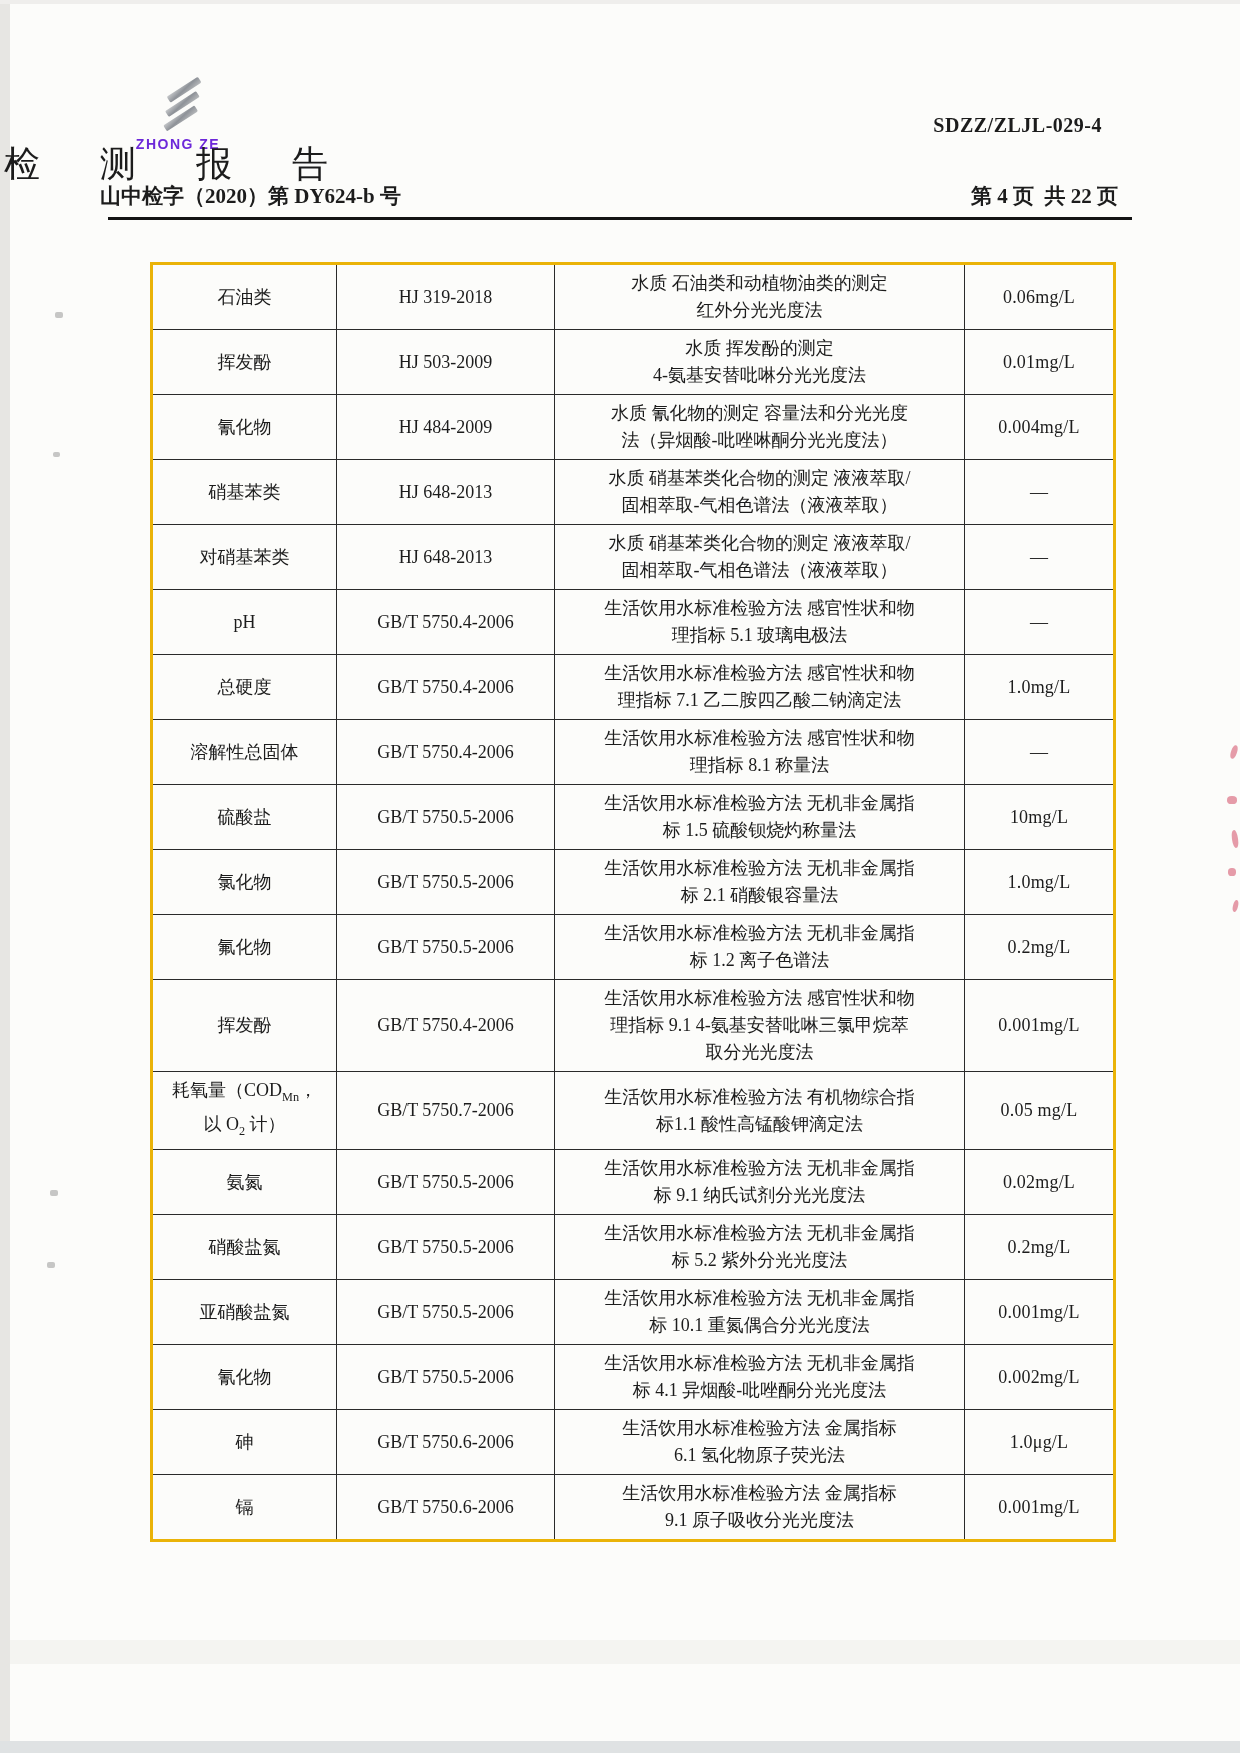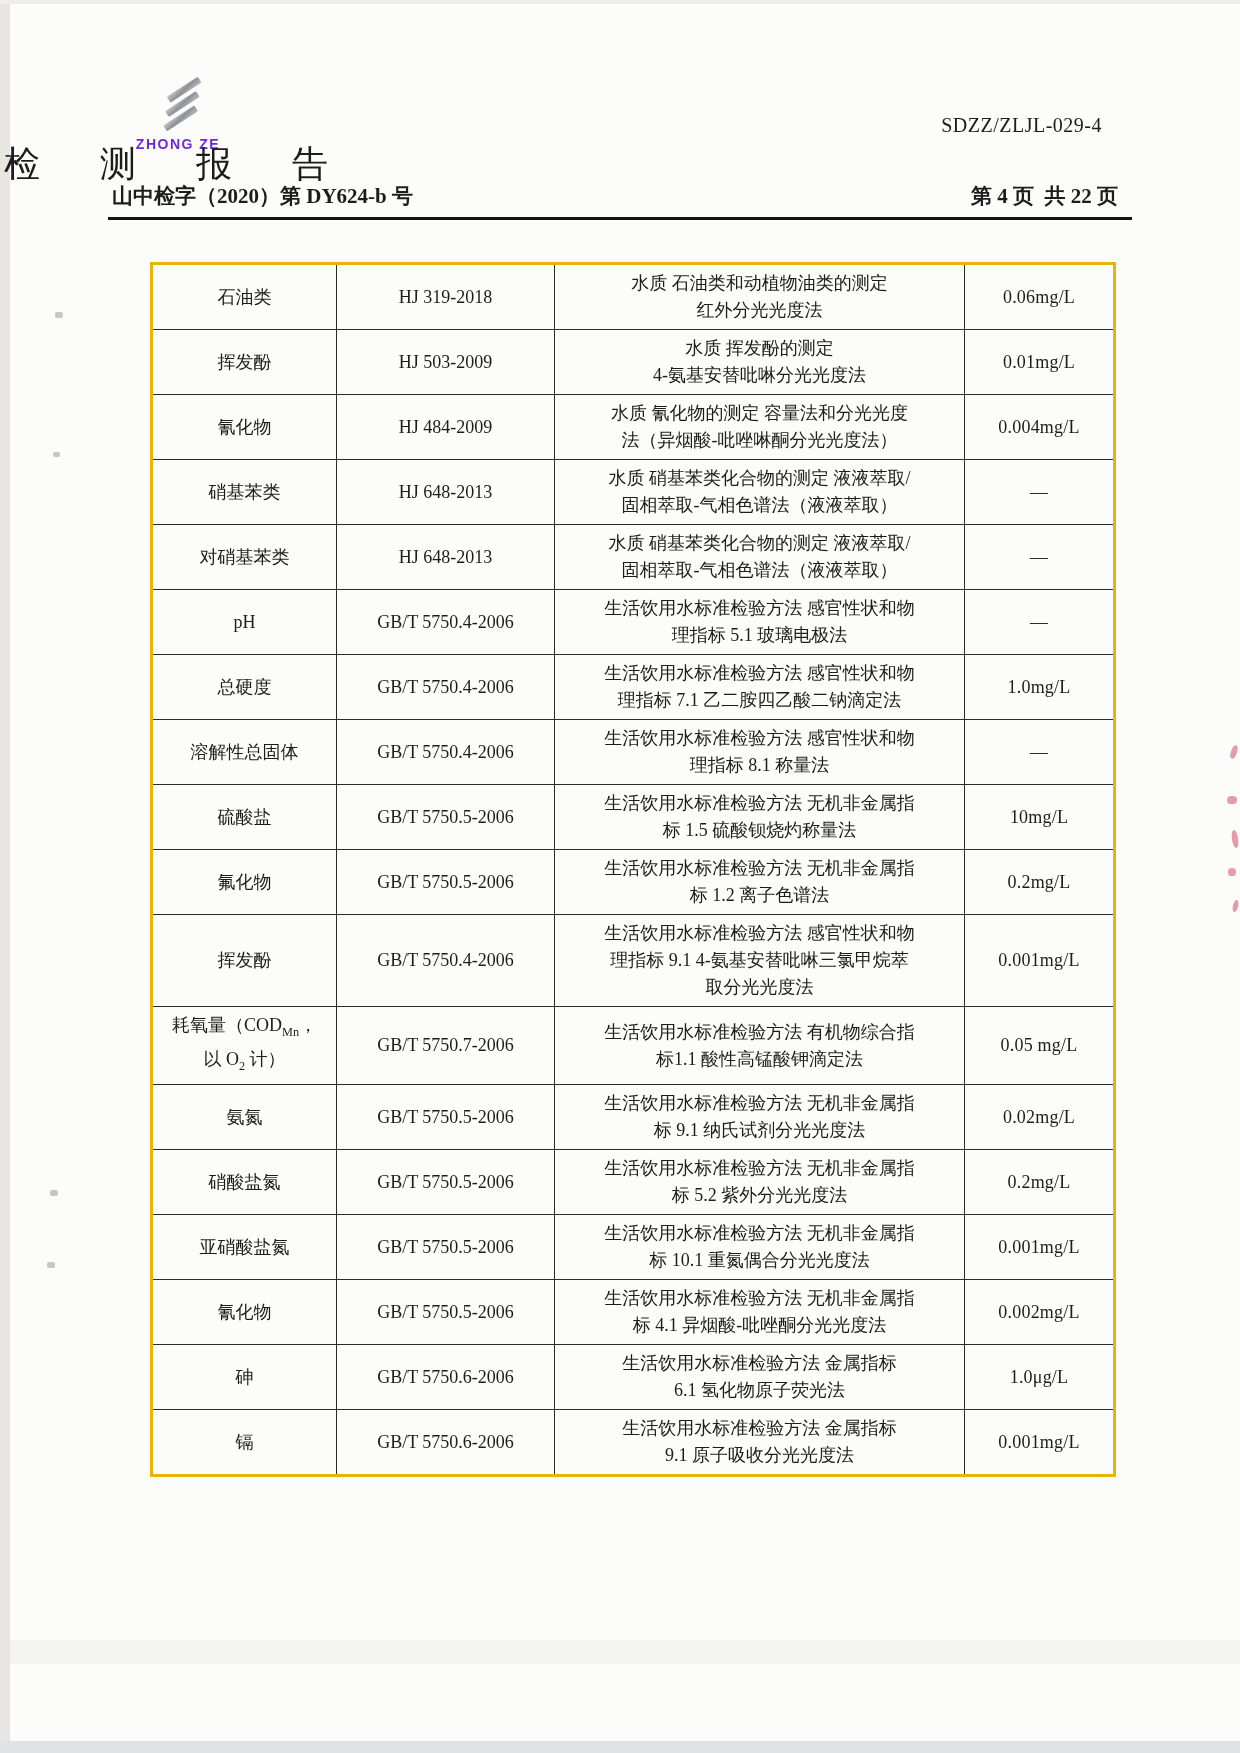--- a/index.html
+++ b/index.html
@@ -15,24 +15,24 @@
   .edge-bottom{position:absolute;left:0;bottom:0;width:1240px;height:12px;background:#dfe2e3;}
   .scan-band{position:absolute;left:10px;top:1640px;width:1230px;height:24px;background:#f4f4f1;}
   .speck{position:absolute;background:rgba(110,110,110,.38);border-radius:2px;}
   .red-mark{position:absolute;background:rgba(209,75,100,.55);border-radius:45%;}
 
   
   .logo{position:absolute;left:146px;top:74px;width:74px;height:62px;}
   .logo-text{position:absolute;left:128px;top:136px;width:100px;text-align:center;
     font-family:"Liberation Sans","DejaVu Sans",sans-serif;
     font-size:14px;font-weight:bold;letter-spacing:1.5px;color:#6d28d9;}
-  .doc-code{position:absolute;top:114px;right:138px;font-size:20px;font-weight:normal;letter-spacing:.5px;}
+  .doc-code{position:absolute;top:114px;right:138px;font-size:20px;font-weight:bold;letter-spacing:.5px;}
   .title{position:absolute;left:4px;top:140px;width:1130px;
     font-size:36px;font-weight:normal;letter-spacing:14px;white-space:pre;}
-  .report-no{position:absolute;left:112px;top:182px;font-size:21px;font-weight:bold;white-space:pre;}
+  .report-no{position:absolute;left:100px;top:182px;font-size:21px;font-weight:bold;white-space:pre;}
   .page-info{position:absolute;top:182px;right:122px;font-size:21px;font-weight:bold;white-space:pre;}
   .head-rule{position:absolute;left:108px;top:217px;width:1024px;height:3px;background:#141414;}
 
   
   table.report{
     position:absolute;left:150px;top:262px;width:963px;
     border-collapse:collapse;table-layout:fixed;
     border:3px solid #eab308;
   }
   table.report td{
@@ -142,20 +142,26 @@
         <td class="c-method">生活饮用水标准检验方法 感官性状和物<br>理指标 8.1 称量法</td>
         <td class="c-limit">—</td>
       </tr>
       <tr>
         <td class="c-param">硫酸盐</td>
         <td class="c-standard">GB/T 5750.5-2006</td>
         <td class="c-method">生活饮用水标准检验方法 无机非金属指<br>标 1.5 硫酸钡烧灼称量法</td>
         <td class="c-limit">10mg/L</td>
       </tr>
       <tr>
+        <td class="c-param">氯化物</td>
+        <td class="c-standard">GB/T 5750.5-2006</td>
+        <td class="c-method">生活饮用水标准检验方法 无机非金属指<br>标 2.1 硝酸银容量法</td>
+        <td class="c-limit">1.0mg/L</td>
+      </tr>
+      <tr>
         <td class="c-param">氟化物</td>
         <td class="c-standard">GB/T 5750.5-2006</td>
         <td class="c-method">生活饮用水标准检验方法 无机非金属指<br>标 1.2 离子色谱法</td>
         <td class="c-limit">0.2mg/L</td>
       </tr>
       <tr>
         <td class="c-param">挥发酚</td>
         <td class="c-standard">GB/T 5750.4-2006</td>
         <td class="c-method">生活饮用水标准检验方法 感官性状和物<br>理指标 9.1 4-氨基安替吡啉三氯甲烷萃<br>取分光光度法</td>
         <td class="c-limit">0.001mg/L</td>

